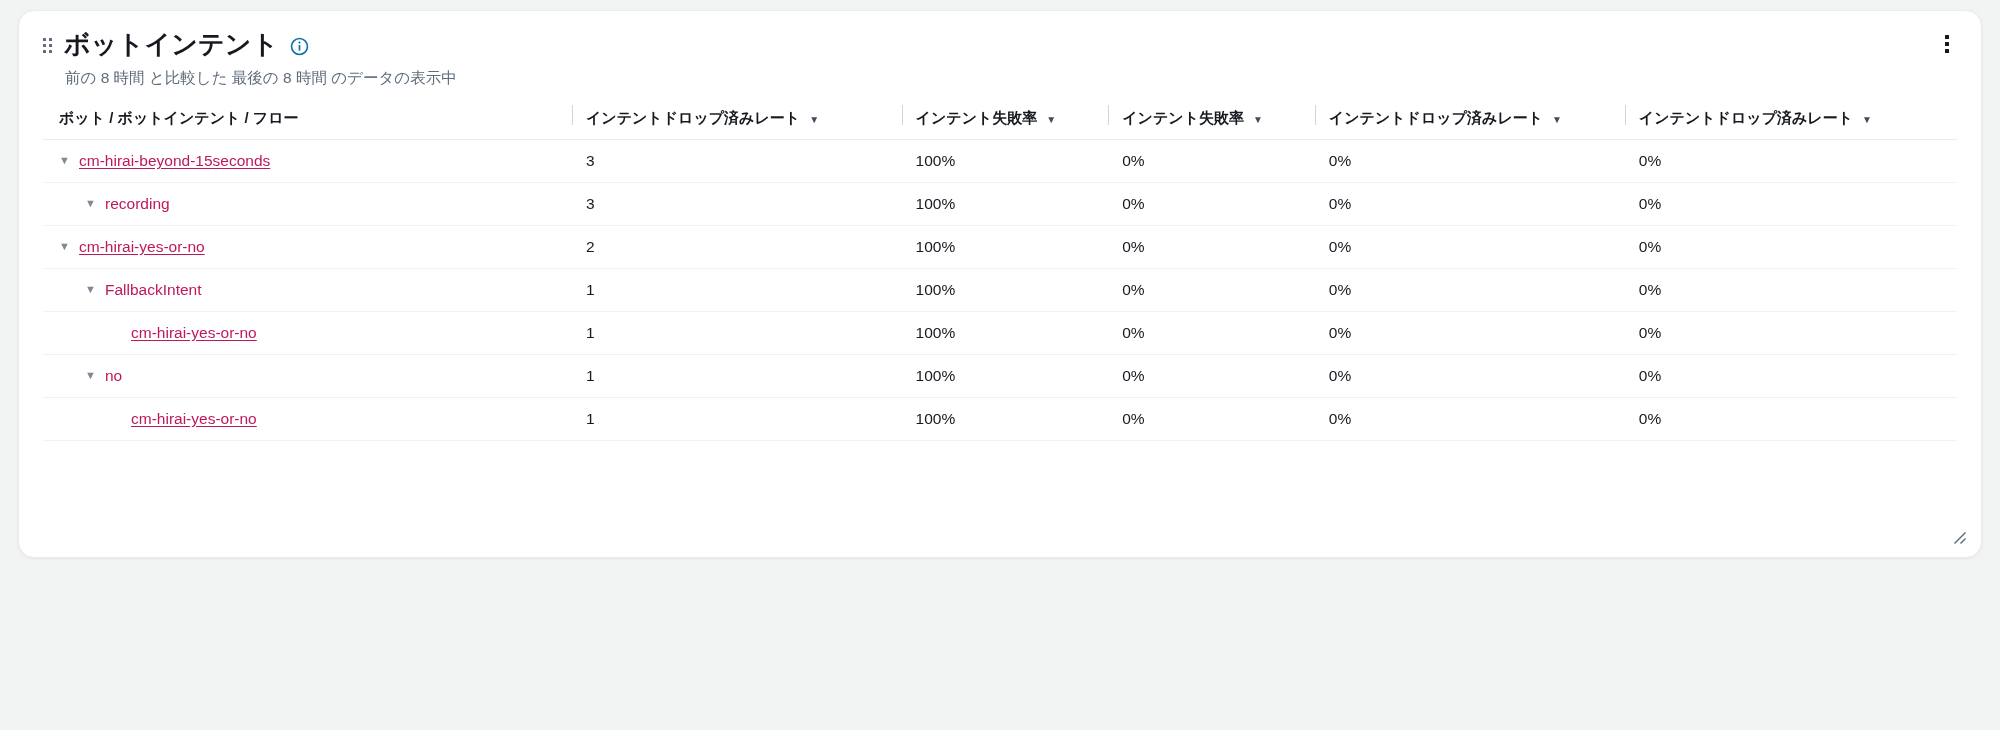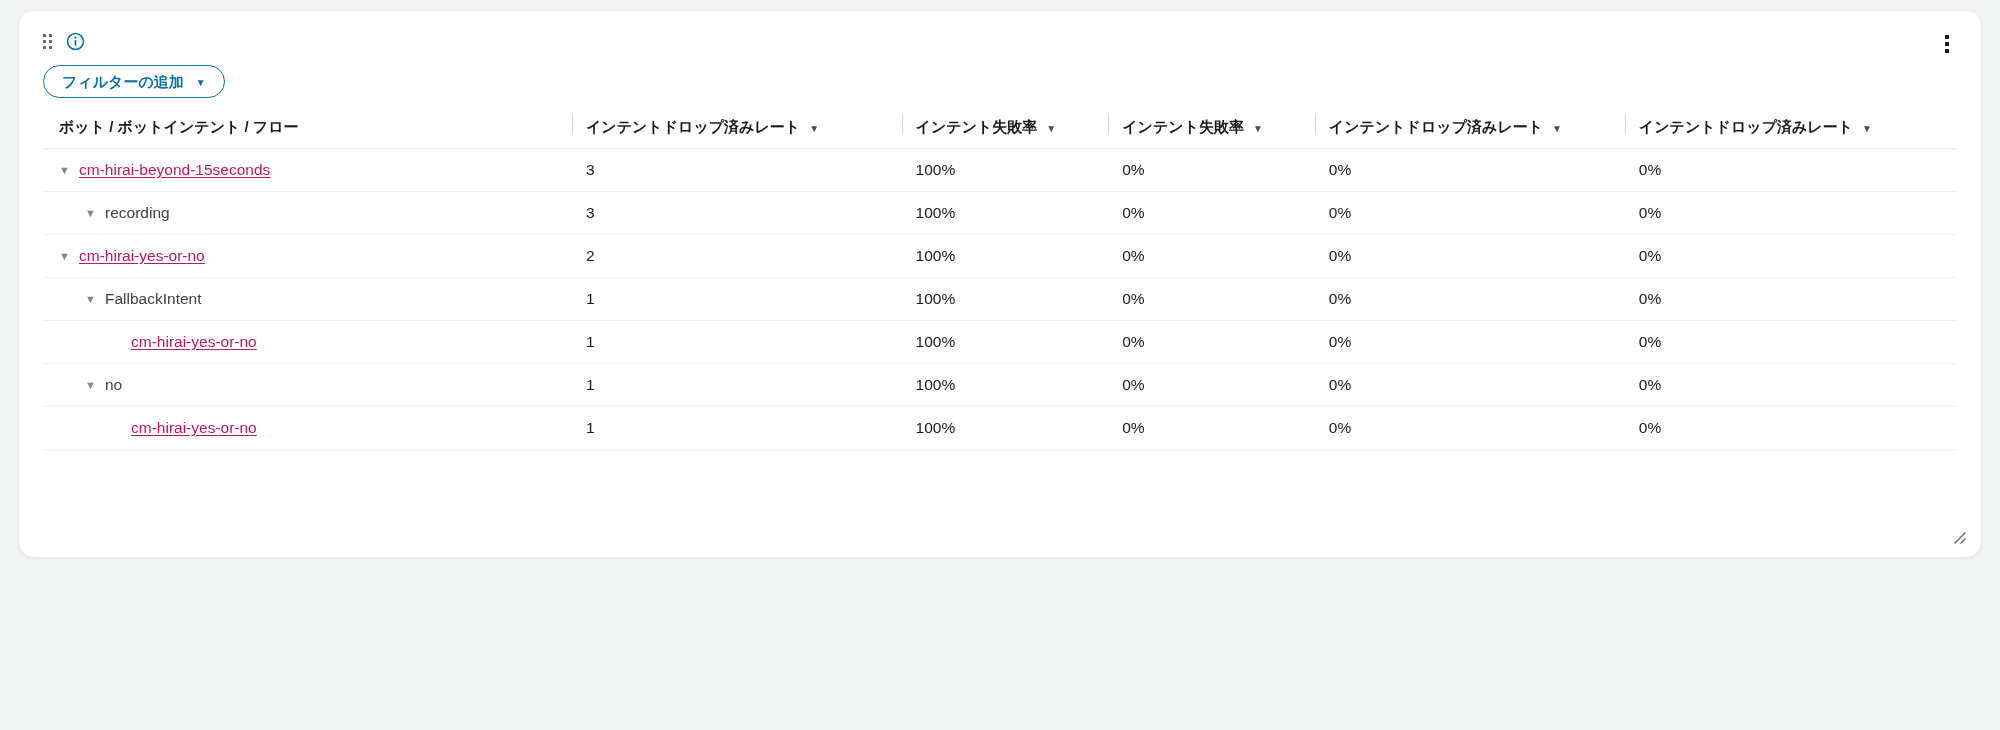--- a/index.html
+++ b/index.html
@@ -201,21 +201,21 @@
     width: 11px;
   }
   .expand-caret.hidden { visibility: hidden; }
 
   .row-link {
     color: #be185d;
     text-decoration: underline;
     text-underline-offset: 2px;
     cursor: pointer;
   }
-  .row-plain { color: #404040; }
+  .row-plain { color: #be185d; }
 
   .indent-1 { padding-left: 0px; }
   .indent-2 { padding-left: 26px; }
   .indent-3 { padding-left: 52px; }
 
   
   .resize-grip {
     position: absolute;
     right: 12px;
     bottom: 10px;
@@ -232,42 +232,38 @@
   <div class="card-header">
     <div class="title-row">
       <span class="drag-handle">
         <i></i>
           <i></i>
           <i></i>
           <i></i>
           <i></i>
           <i></i>
       </span>
+      <span class="card-title">ボットインテント</span>
       <span class="info-icon">
         <svg width="19" height="19" viewBox="0 0 20 20" aria-hidden="true">
           <circle cx="10" cy="10" r="8.4" fill="none" stroke="#0972a8" stroke-width="1.7"></circle>
           <circle cx="10" cy="5.9" r="1.1" fill="#0972a8"></circle>
           <rect x="9.1" y="8.3" width="1.8" height="6.2" rx="0.7" fill="#0972a8"></rect>
         </svg>
       </span>
     </div>
+    <div class="card-subtitle">前の 8 時間 と比較した 最後の 8 時間 のデータの表示中</div>
 
     <div class="kebab-menu">
       <i></i>
         <i></i>
         <i></i>
     </div>
   </div>
 
-  <div class="filter-bar">
-    <button class="filter-btn">
-      <span>フィルターの追加</span>
-      <span class="caret">▼</span>
-    </button>
-  </div>
 
   <div class="table-wrap">
     <table class="metrics">
       <colgroup>
         <col style="width:430px">
         <col style="width:268px">
         <col style="width:168px">
         <col style="width:168px">
         <col style="width:252px">
         <col style="width:270px">

